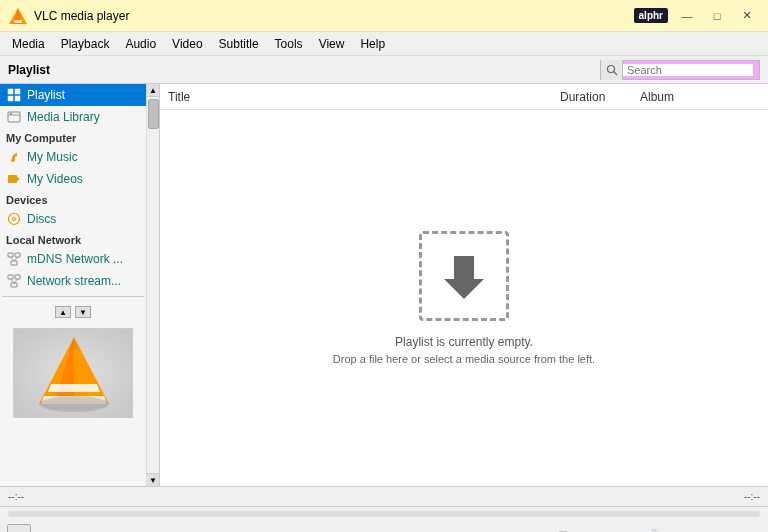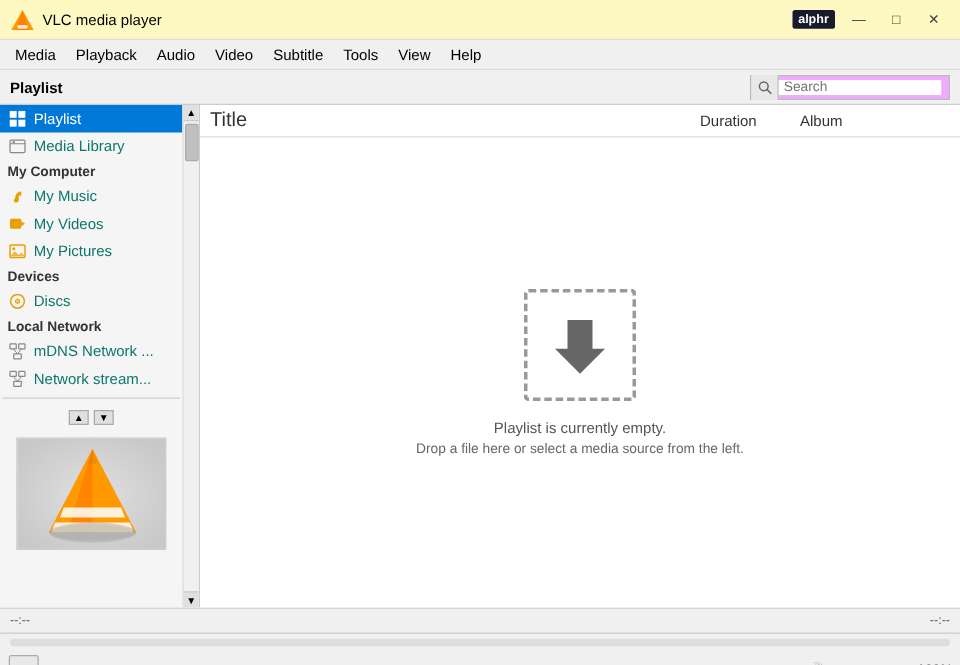--- a/index.html
+++ b/index.html
@@ -182,21 +182,21 @@
 
     
     .col-headers {
       display: flex;
       align-items: center;
       padding: 4px 8px;
       border-bottom: 1px solid #ddd;
       background: #fff;
       height: 26px;
     }
-    .col-title { flex: 1; font-size: 16px; color: #333; }
+    .col-title { flex: 1; font-size: 12px; color: #333; }
     .col-duration { width: 80px; font-size: 12px; color: #333; }
     .col-album { width: 120px; font-size: 12px; color: #333; }
 
     
     .empty-area {
       flex: 1;
       display: flex;
       flex-direction: column;
       align-items: center;
       justify-content: center;
@@ -439,30 +439,20 @@
       <div class="sidebar-item">
         <div class="sidebar-item-icon">
           <svg width="14" height="14" viewBox="0 0 14 14">
             <rect x="1" y="3" width="9" height="8" rx="1" fill="#e8a000"></rect>
             <polygon points="10,5 13,7 10,9" fill="#e8a000"></polygon>
           </svg>
         </div>
         <span>My Videos</span>
       </div>
 
-      <div class="sidebar-item">
-        <div class="sidebar-item-icon">
-          <svg width="14" height="14" viewBox="0 0 14 14">
-            <rect x="1" y="2" width="12" height="10" rx="1" fill="none" stroke="#e8a000" stroke-width="1.2"></rect>
-            <circle cx="4" cy="5" r="1.2" fill="#e8a000"></circle>
-            <polygon points="1,11 5,7 8,10 10,8 13,11" fill="#e8a000" opacity="0.7"></polygon>
-          </svg>
-        </div>
-        <span>My Pictures</span>
-      </div>
 
       <div class="sidebar-section-label">Devices</div>
 
       <div class="sidebar-item">
         <div class="sidebar-item-icon">
           <svg width="14" height="14" viewBox="0 0 14 14">
             <circle cx="7" cy="7" r="5.5" fill="none" stroke="#e8a000" stroke-width="1.2"></circle>
             <circle cx="7" cy="7" r="1.5" fill="none" stroke="#e8a000" stroke-width="1"></circle>
             <circle cx="7" cy="7" r="0.5" fill="#e8a000"></circle>
           </svg>

